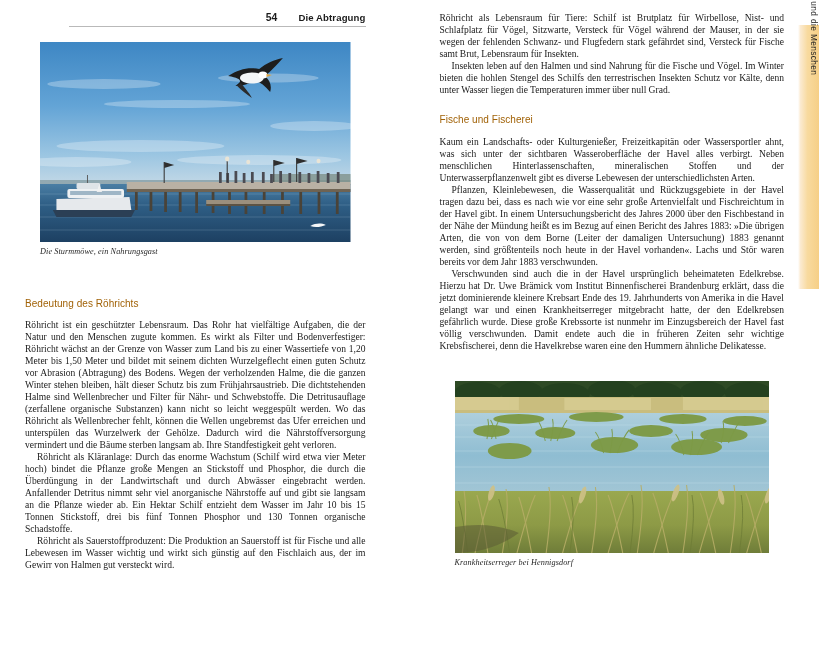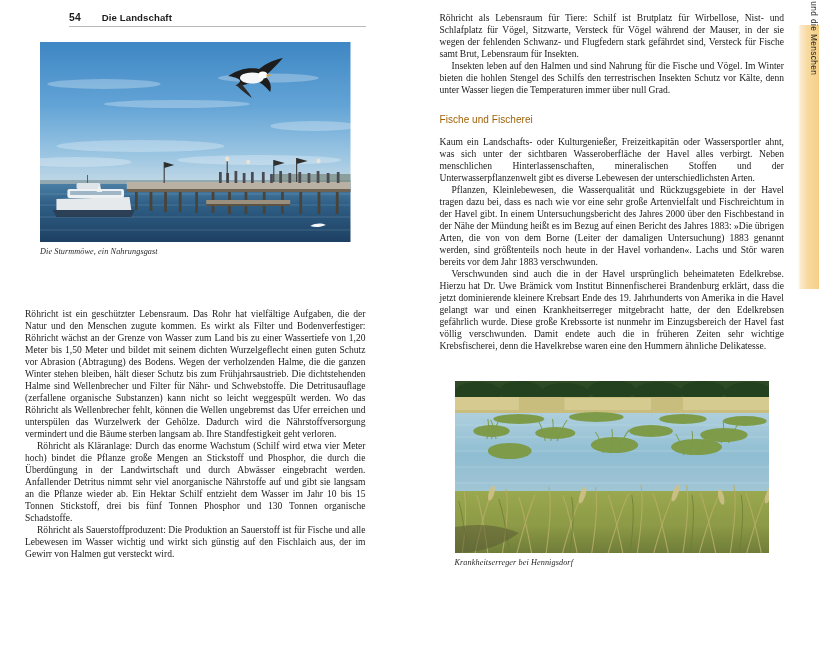--- a/index.html
+++ b/index.html
@@ -38,21 +38,21 @@
     align-items: baseline;
     font-family: "Liberation Sans", sans-serif;
     font-size: 9.6px;
     font-weight: bold;
     letter-spacing: .1px;
     color: #1b1b1b;
     padding-bottom: 3px;
     border-bottom: 1px solid #b9b9b9;
     margin-bottom: 9px;
   }
-  .runhead.left  { justify-content: flex-start; margin-left: 44px; }
+  .runhead.left  { justify-content: flex-end; margin-left: 44px; }
   .runhead.right { justify-content: flex-end; }
   .folio { font-family: "Liberation Sans", sans-serif; font-size: 10.4px; font-weight: bold; }
   .runhead.left  .folio { margin-right: 21px; }
   .runhead.right .folio { margin-left: 21px; }
   .runtitle { white-space: nowrap; }
 
   
   figure { margin: 15px; }
   .photo {
     width: 100%;
@@ -128,21 +128,21 @@
 </style>
 </head>
 <body>
 
 <div class="spread">
 
   <div class="page page-left">
 
     <div class="runhead left">
       <span class="folio">54</span>
-      <span class="runtitle">Die Landschaft</span>
+      <span class="runtitle">Die Abtragung</span>
     </div>
 
     <figure>
       <div class="photo" style="height:200px">
         <svg viewBox="0 0 340 200" preserveAspectRatio="none">
           <defs>
             <linearGradient id="skyg" x1="0" y1="0" x2="0" y2="1">
               <stop offset="0%" stop-color="#3e87c4"></stop>
               <stop offset="45%" stop-color="#63a4d6"></stop>
               <stop offset="80%" stop-color="#9cc6e2"></stop>
@@ -256,20 +256,21 @@
           </g>
         </svg>
       </div>
       <figcaption class="figcap">Die Sturmmöwe, ein Nahrungsgast</figcaption>
     </figure>
 
     <div class="gap-after-photo"></div>
 
 
     <div class="gap-before-h2"></div>
+    <h2 class="section">Bedeutung des Röhrichts</h2>
     <div class="gap-after-h2"></div>
 
     <p class="body noindent">Röhricht ist ein geschützter Lebensraum. Das Rohr hat vielfältige Aufgaben, die der Natur und den Menschen zugute kommen. Es wirkt als Filter und Bodenverfestiger: Röhricht wächst an der Grenze von Wasser zum Land bis zu einer Wassertiefe von 1,20 Meter bis 1,50 Meter und bildet mit seinem dichten Wurzelgeflecht einen guten Schutz vor Abrasion (Abtragung) des Bodens. Wegen der verholzenden Halme, die die ganzen Winter stehen bleiben, hält dieser Schutz bis zum Frühjahrsaustrieb. Die dichtstehenden Halme sind Wellenbrecher und Filter für Nähr- und Schwebstoffe. Die Detritusauflage (zerfallene organische Substanzen) kann nicht so leicht weggespült werden. Wo das Röhricht als Wellenbrecher fehlt, können die Wellen ungebremst das Ufer erreichen und unterspülen das Wurzelwerk der Gehölze. Dadurch wird die Nährstoffversorgung vermindert und die Bäume sterben langsam ab. Ihre Standfestigkeit geht verloren.</p>
     <p class="body">Röhricht als Kläranlage: Durch das enorme Wachstum (Schilf wird etwa vier Meter hoch) bindet die Pflanze große Mengen an Stickstoff und Phosphor, die durch die Überdüngung in der Landwirtschaft und durch Abwässer eingebracht werden. Anfallender Detritus nimmt sehr viel anorganische Nährstoffe auf und gibt sie langsam an die Pflanze wieder ab. Ein Hektar Schilf entzieht dem Wasser im Jahr 10 bis 15 Tonnen Stickstoff, drei bis fünf Tonnen Phosphor und 130 Tonnen organische Schadstoffe.</p>
     <p class="body">Röhricht als Sauerstoffproduzent: Die Produktion an Sauerstoff ist für Fische und alle Lebewesen im Wasser wichtig und wirkt sich günstig auf den Fischlaich aus, der im Gewirr von Halmen gut versteckt wird.</p>
   </div>
 
   <div class="page page-right">
 
 

